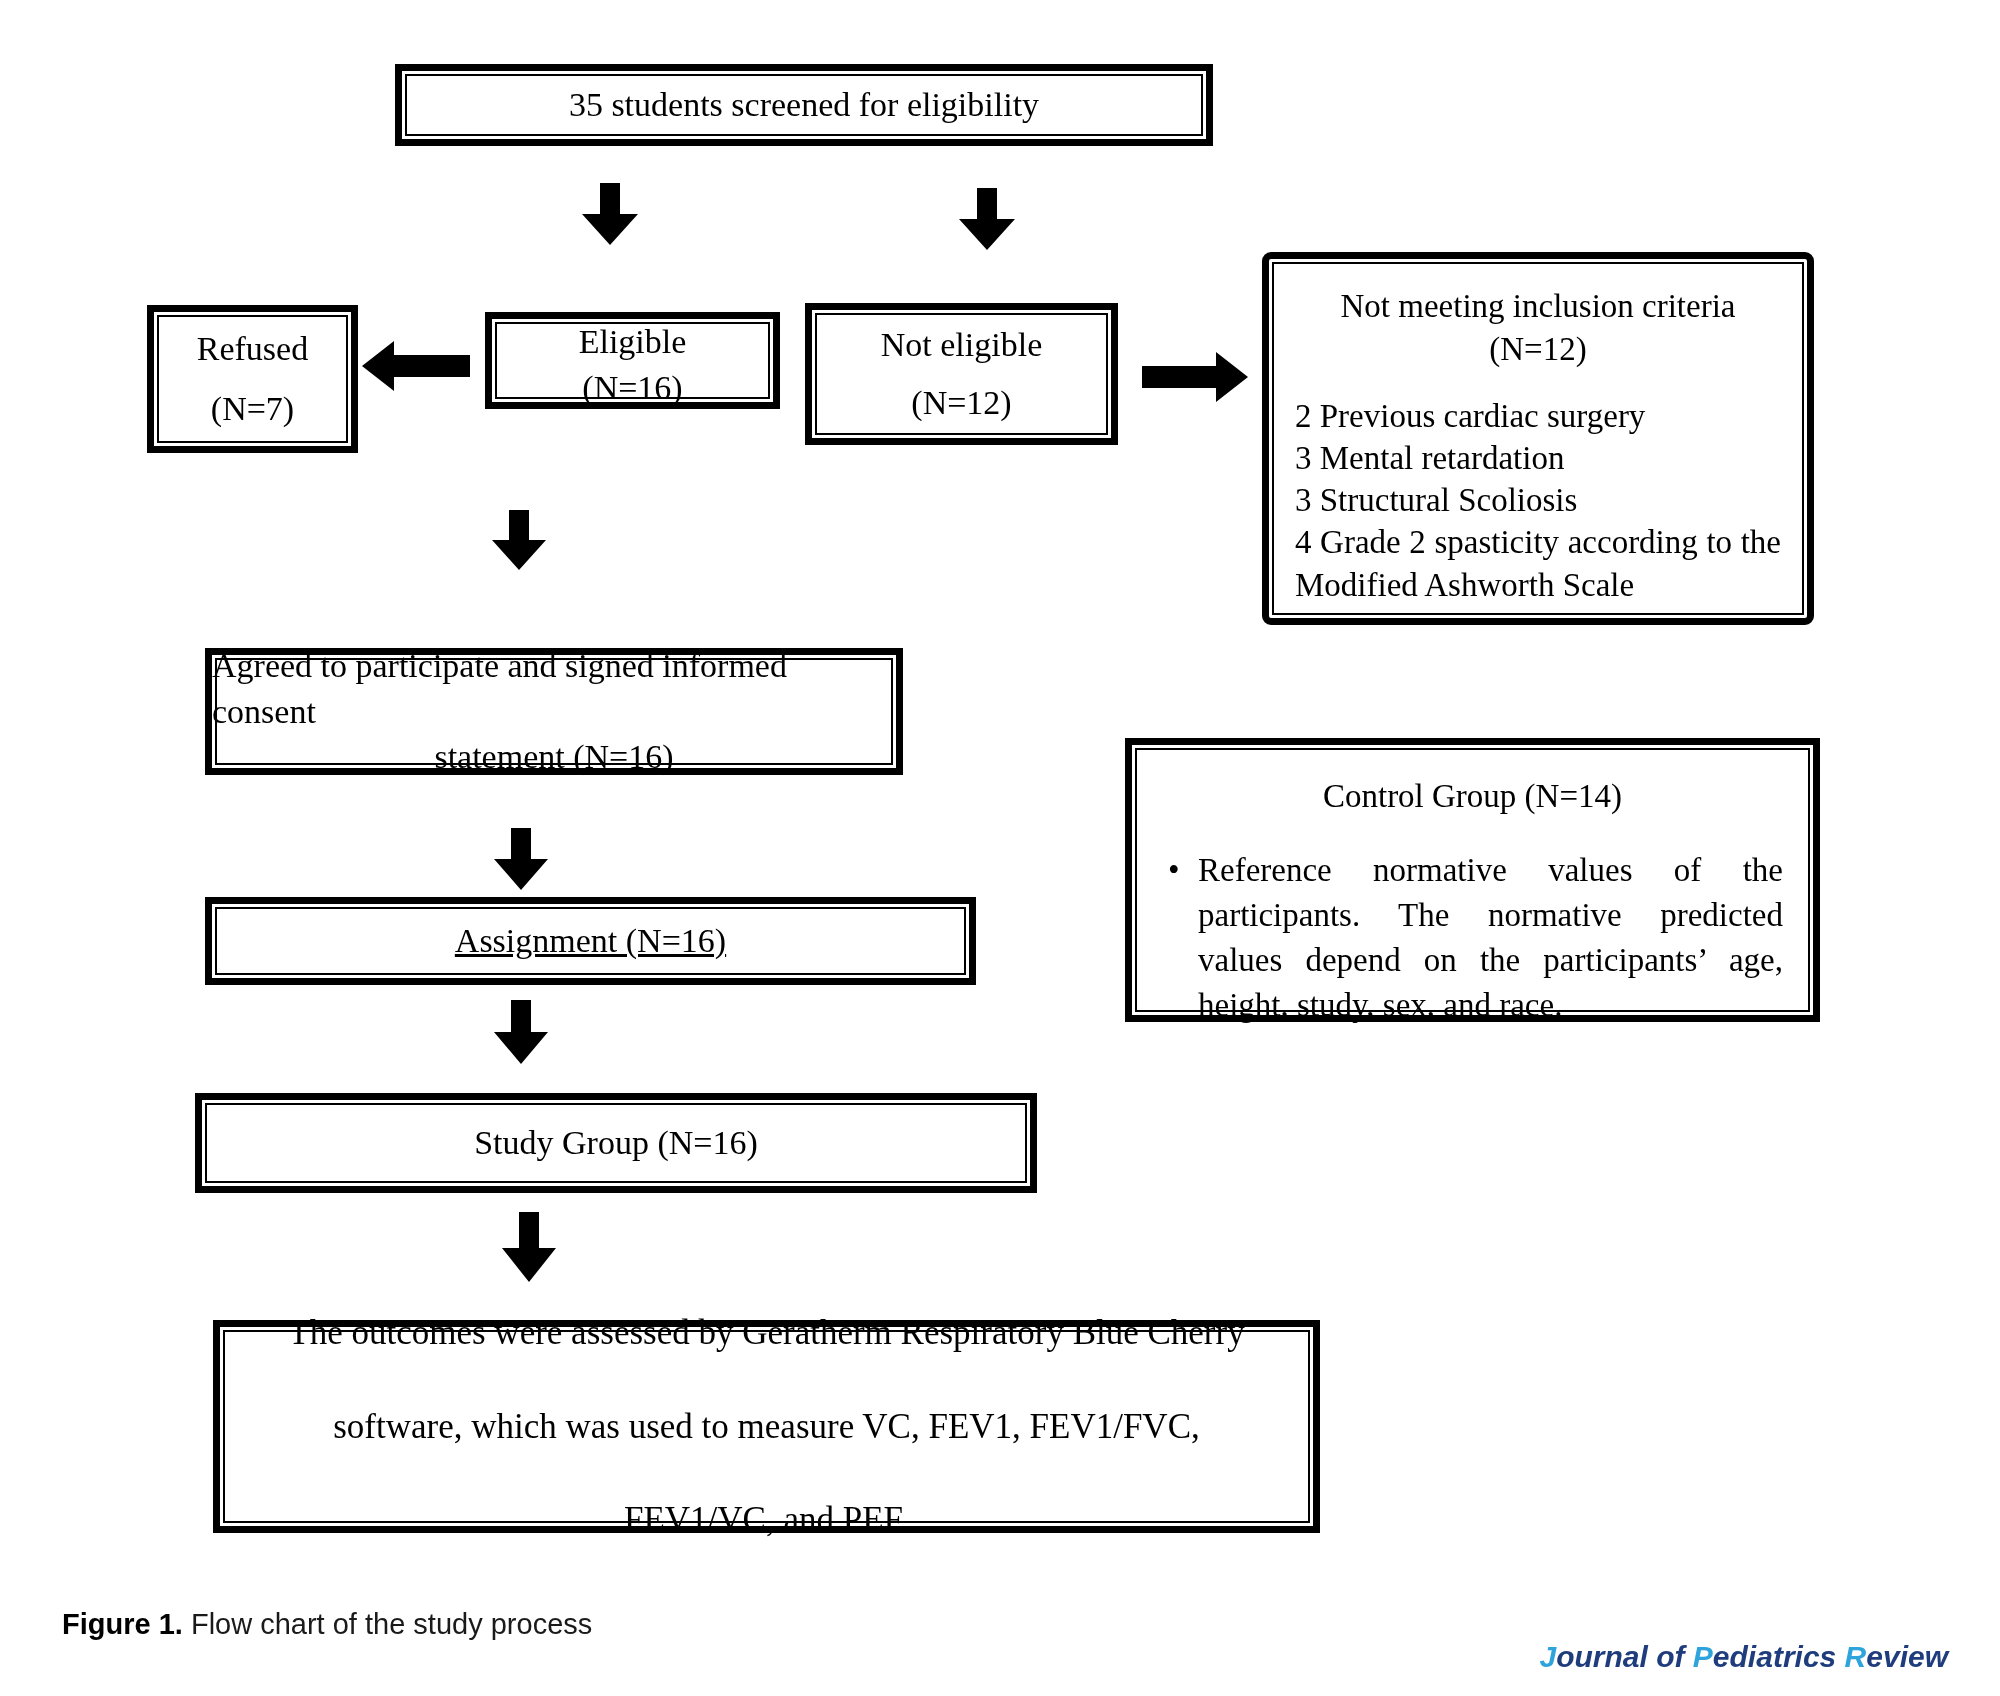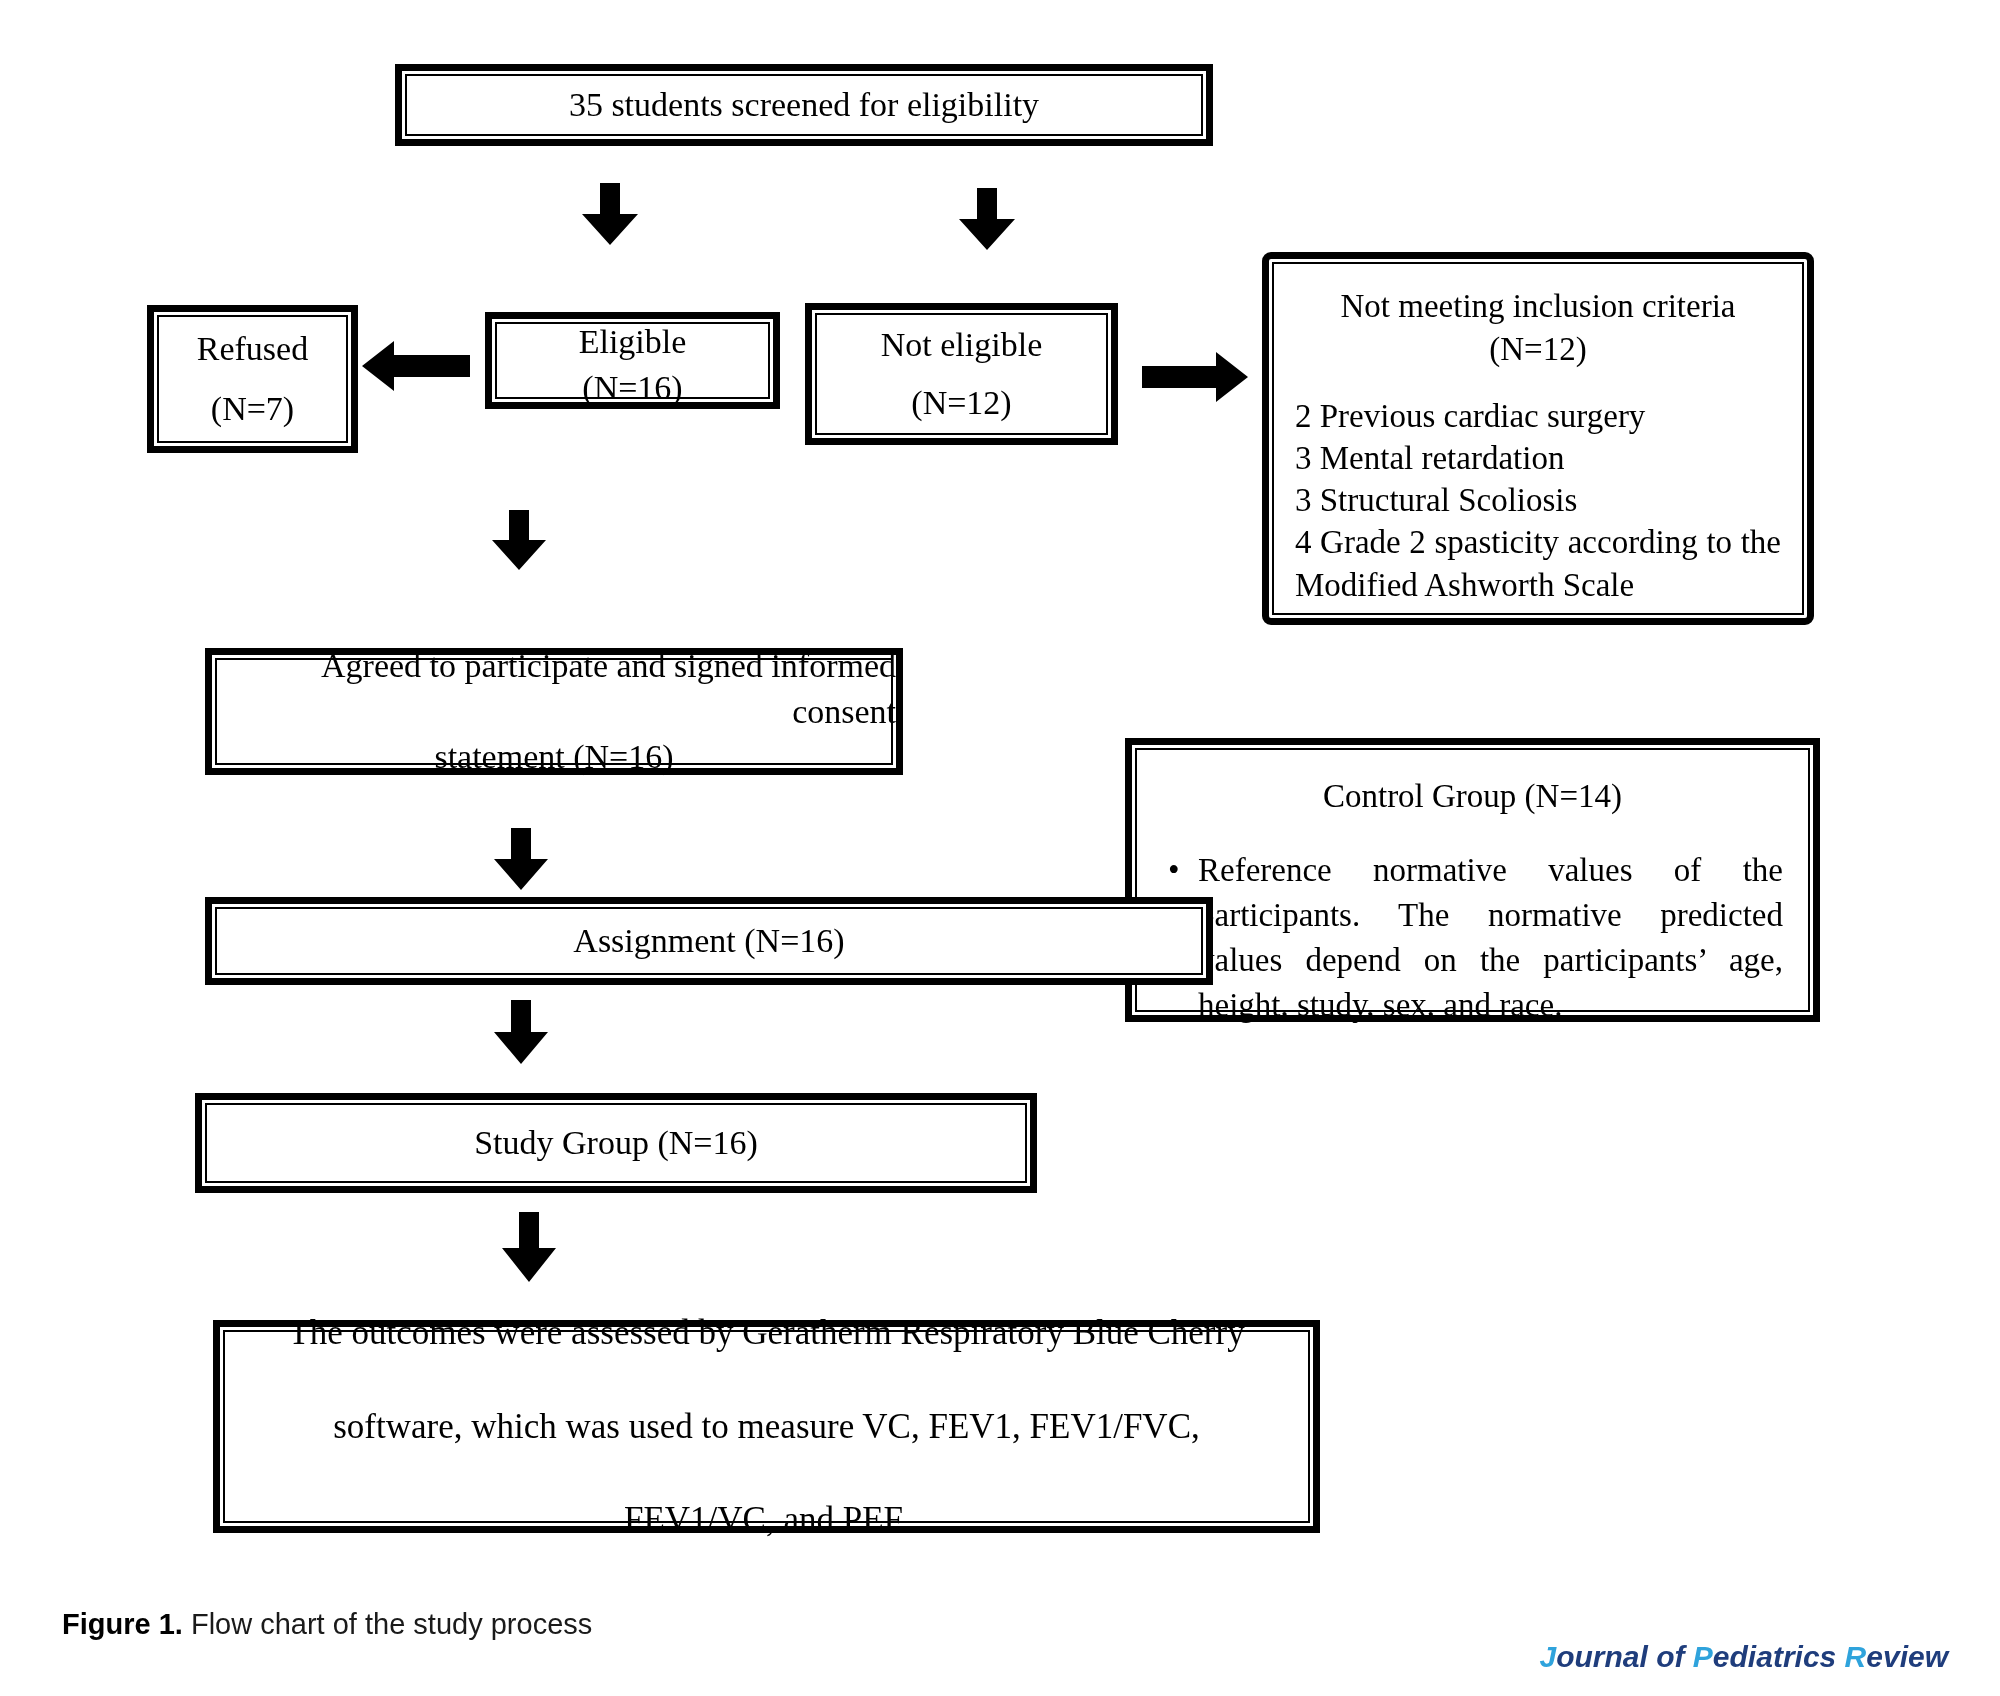--- a/index.html
+++ b/index.html
@@ -23,21 +23,21 @@
     position: absolute;
     inset: 3px;
     border: 2px solid #000;
     pointer-events: none;
   }
   .center-flex {
     display: flex;
     flex-direction: column;
     align-items: center;
     justify-content: center;
-    text-align: right;
+    text-align: left;
   }
   .space-evenly { justify-content: space-evenly; }
   .boxtext { font-size: 34px; line-height: 1.35; }
   .arrow { position: absolute; }
   .arrow svg { display: block; }
 
   
   #not-meeting-box { padding: 26px 26px 0 26px; }
   .nm-title { text-align: center; font-size: 33px; line-height: 1.3; }
   .nm-items { margin-top: 24px; font-size: 33px; line-height: 1.28; }
@@ -152,21 +152,21 @@
       <div class="cg-text">Reference normative values of the participants. The normative predicted values depend on the participants’ age, height, study, sex, and race.</div>
     </div>
   </div>
 
   <div class="arrow" style="left:494px; top:828px;">
     <svg width="54" height="62" viewBox="0 0 54 62">
         <polygon points="17,0 37,0 37,31 54,31 27,62 0,31 17,31" fill="#000"></polygon>
       </svg>
   </div>
 
-  <div class="dbox center-flex" style="left:205px; top:897px; width:1008px; height:88px;">
+  <div class="dbox center-flex" style="left:205px; top:897px; width:771px; height:88px;text-decoration:underline;">
     <div class="boxtext">Assignment (N=16)</div>
   </div>
 
   <div class="arrow" style="left:494px; top:1000px;">
     <svg width="54" height="64" viewBox="0 0 54 64">
         <polygon points="17,0 37,0 37,32 54,32 27,64 0,32 17,32" fill="#000"></polygon>
       </svg>
   </div>
 
   <div class="dbox center-flex" style="left:195px; top:1093px; width:842px; height:100px;">

